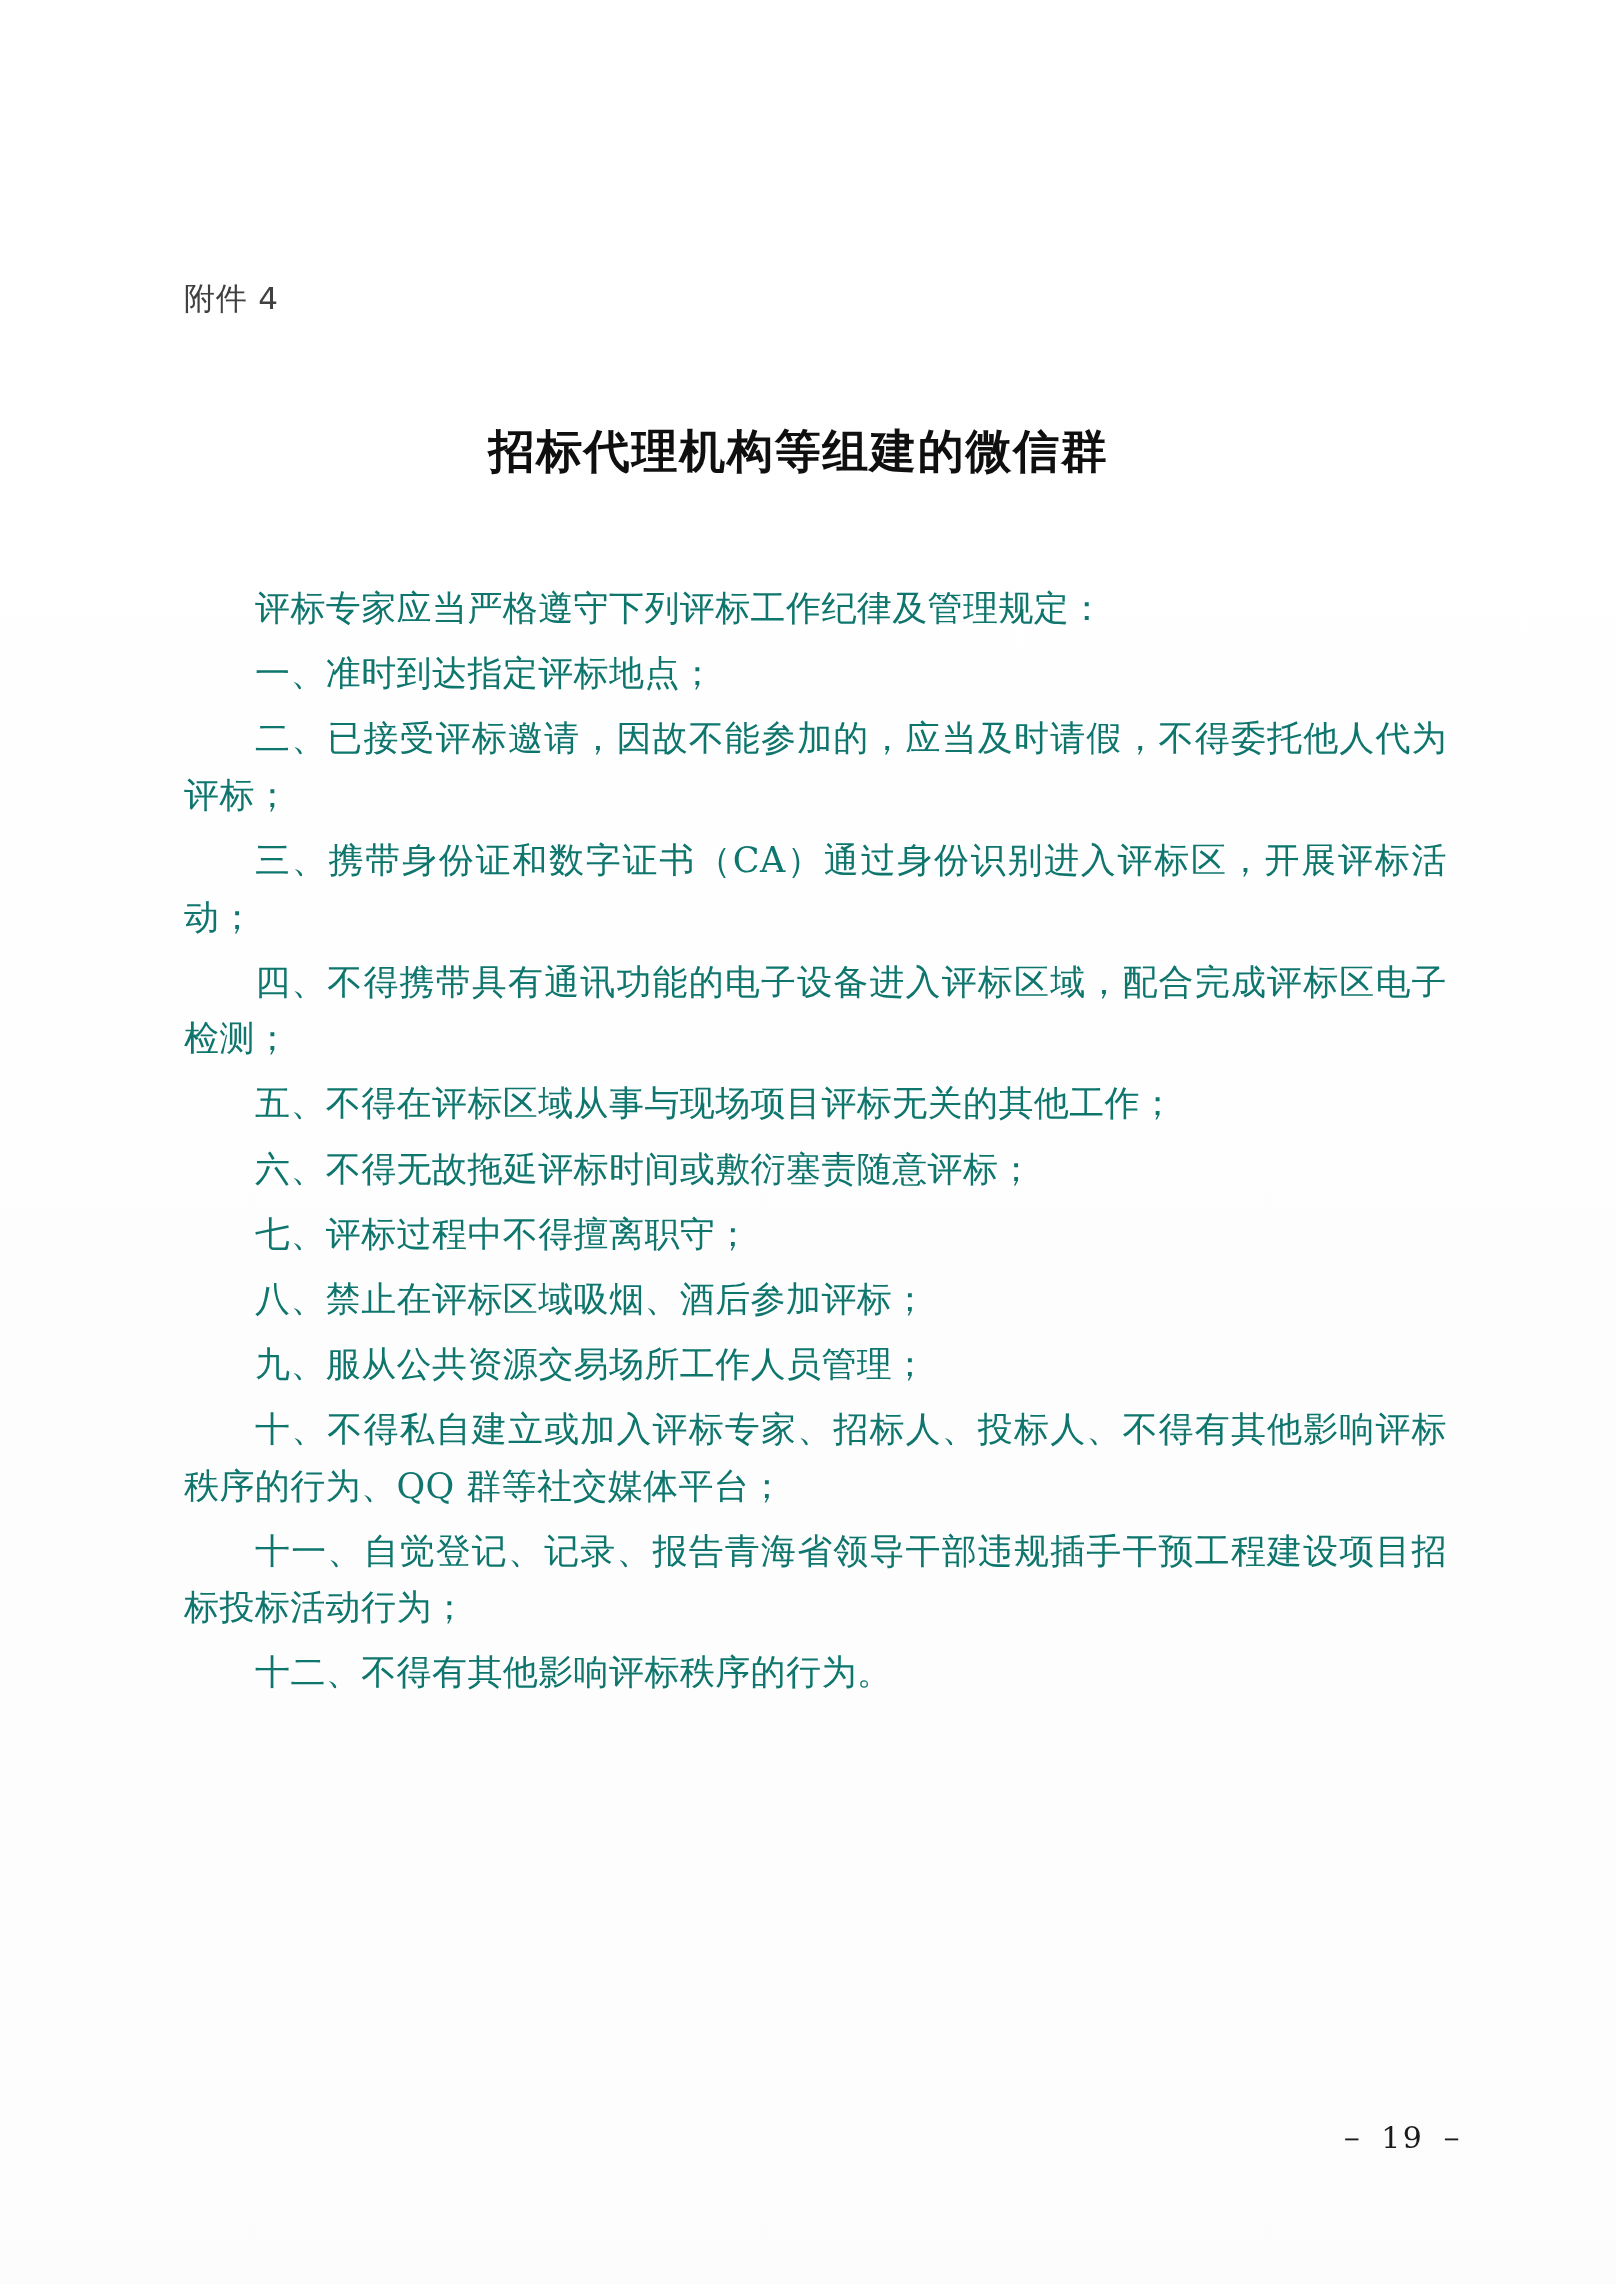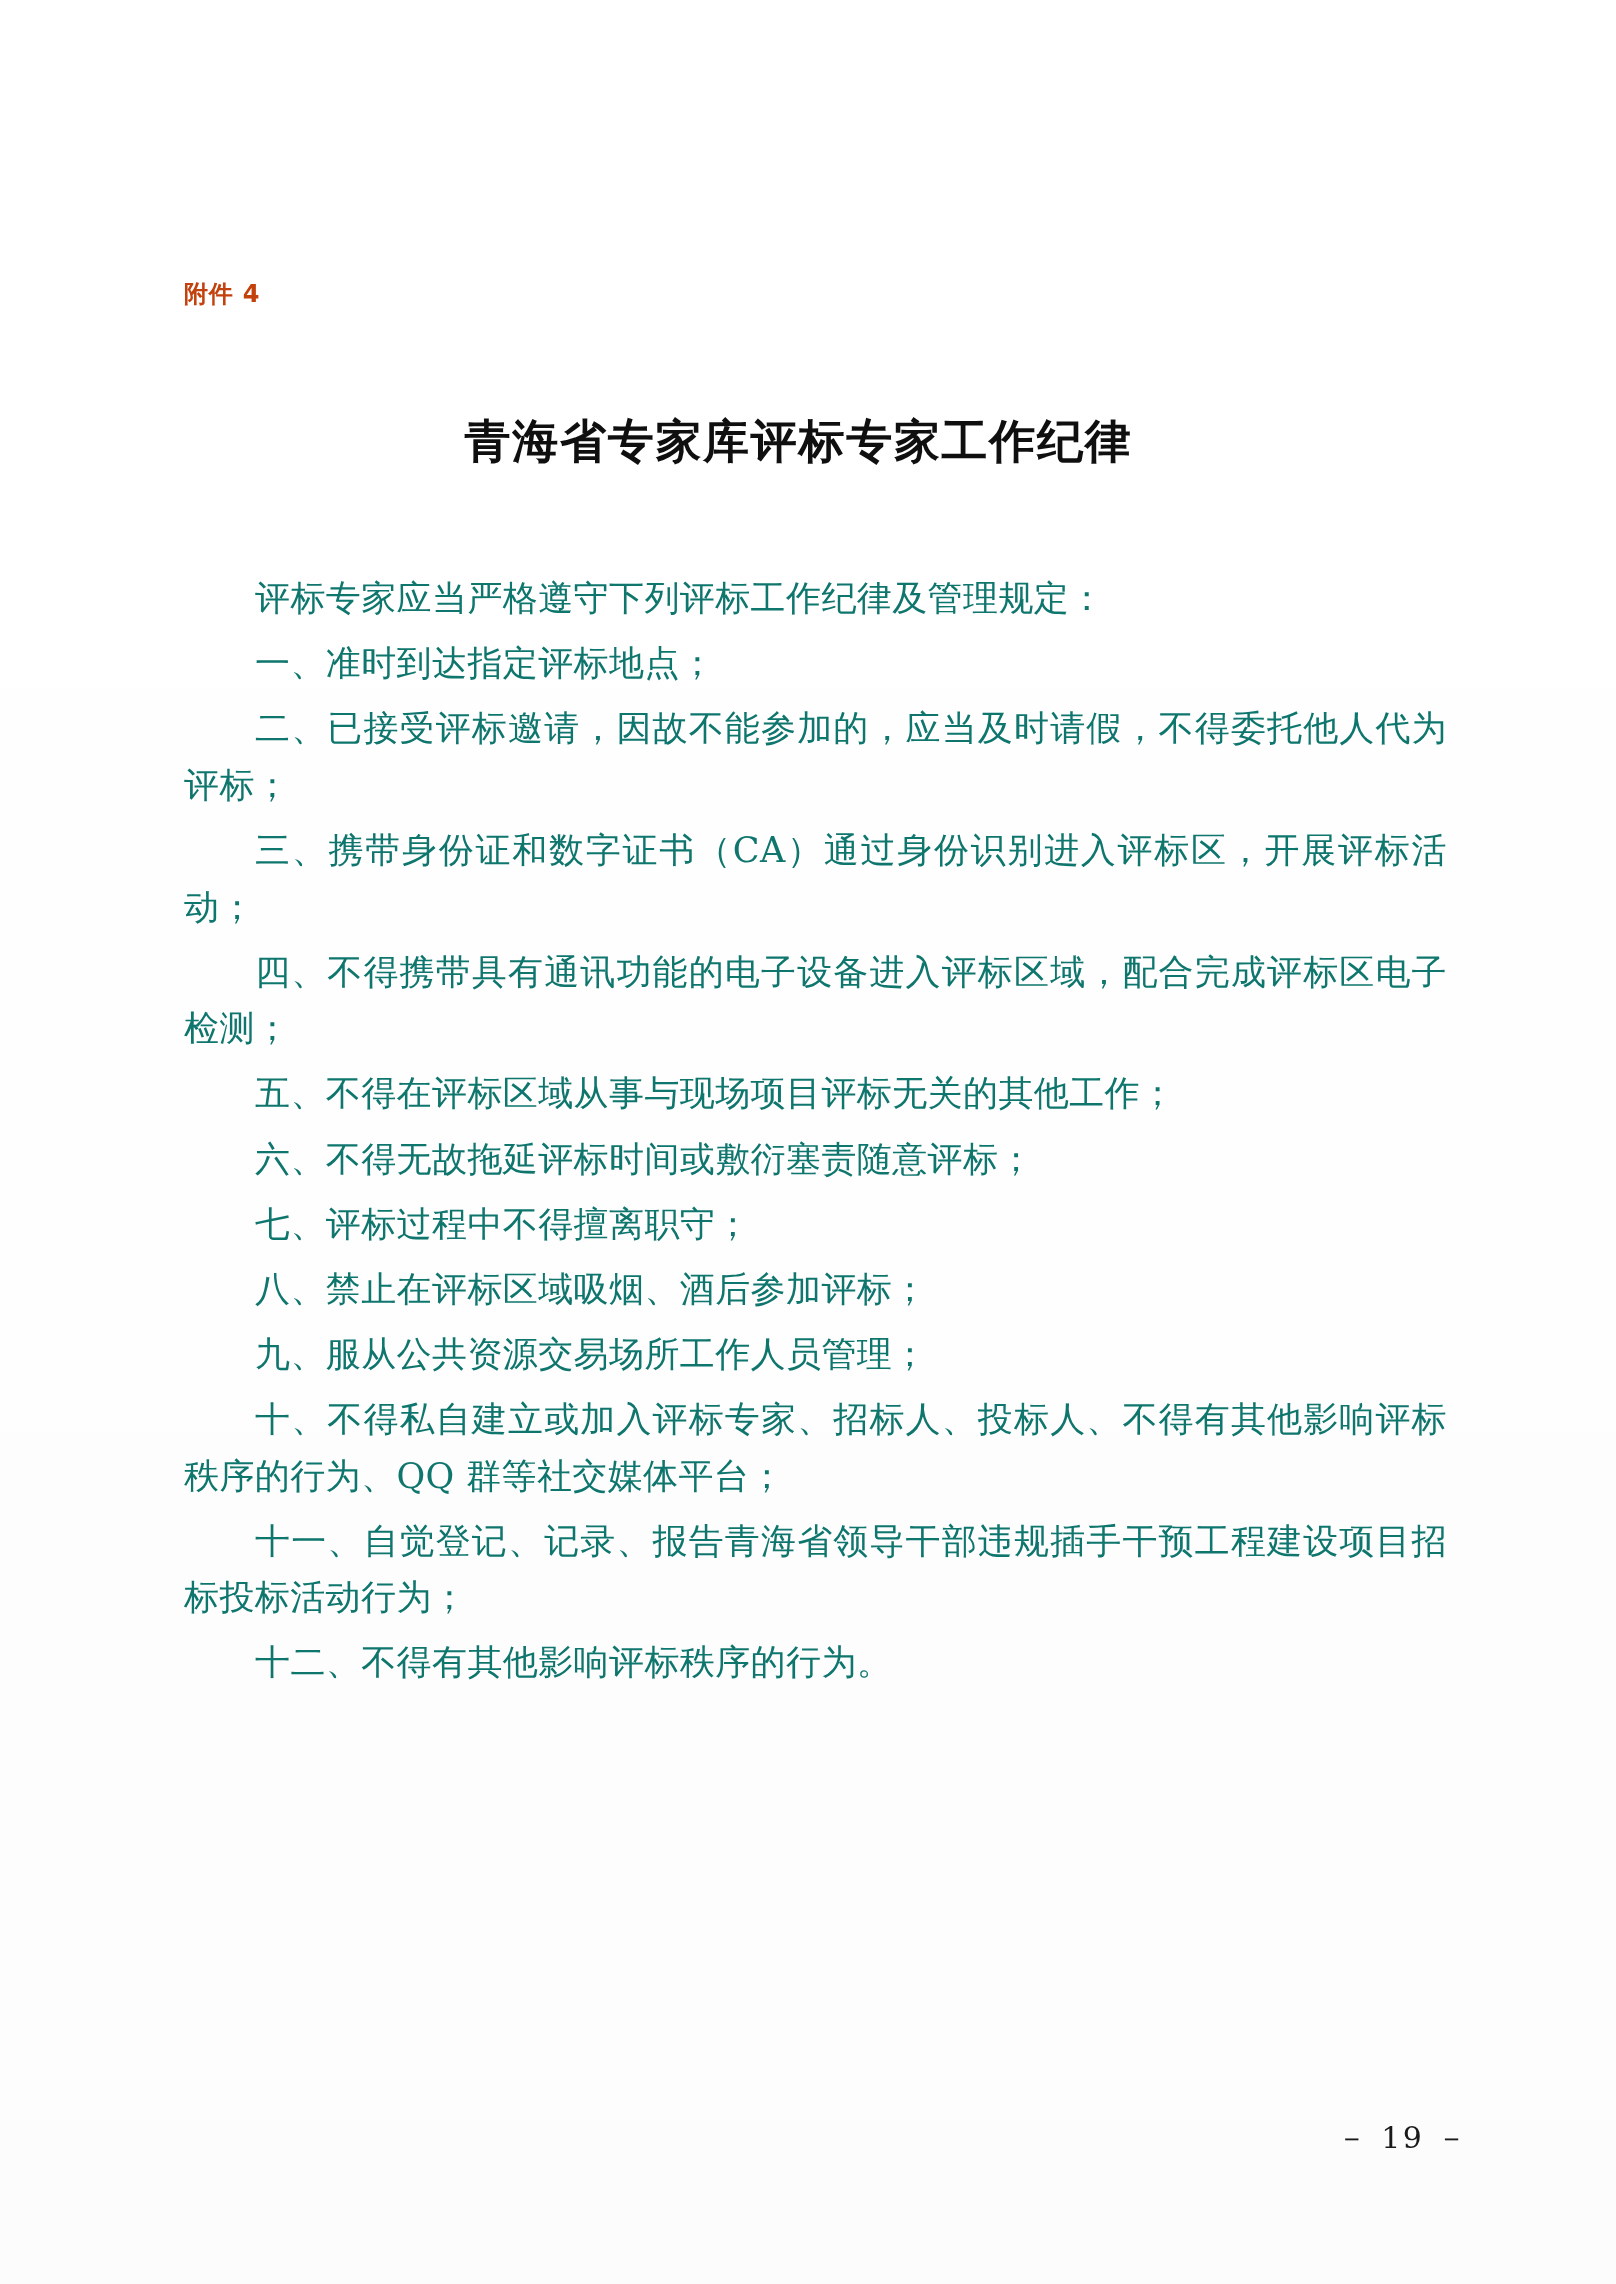--- a/index.html
+++ b/index.html
@@ -31,24 +31,24 @@
     background: linear-gradient(180deg,#ffffff 0%,#fefefe 40%,#fcfcfc 100%);
   }
   .content {
     position: absolute;
     left: 184px;
     top: 278px;
     width: 1263px;
   }
   .attachment-label {
     font-family: "DejaVu Sans", "Liberation Sans", sans-serif;
-    font-weight: bold;
-    font-size: 24px;
+    font-weight: normal;
+    font-size: 31px;
     letter-spacing: 0.8px;
-    color: #c2410c;
+    color: #404040;
     margin: 0 0 0 0;
   }
   .doc-title {
     text-align: center;
     font-family: "DejaVu Serif", "Liberation Serif", serif;
     font-weight: bold;
     font-size: 46px;
     letter-spacing: 1.7px;
     color: #0f0f0f;
     margin: 101px 0 0 0;
@@ -82,21 +82,21 @@
 </head>
 <body>
 
 <div class="page">
   <div class="paper"></div>
 
   <div class="content">
 
     <div class="attachment-label">附件 4</div>
 
-    <h1 class="doc-title">青海省专家库评标专家工作纪律</h1>
+    <h1 class="doc-title">招标代理机构等组建的微信群</h1>
 
     <div class="body-block">
       <p class="para">评标专家应当严格遵守下列评标工作纪律及管理规定：</p>
       <p class="para">一、准时到达指定评标地点；</p>
       <p class="para">二、已接受评标邀请，因故不能参加的，应当及时请假，不得委托他人代为评标；</p>
       <p class="para">三、携带身份证和数字证书（CA）通过身份识别进入评标区，开展评标活动；</p>
       <p class="para">四、不得携带具有通讯功能的电子设备进入评标区域，配合完成评标区电子检测；</p>
       <p class="para">五、不得在评标区域从事与现场项目评标无关的其他工作；</p>
       <p class="para">六、不得无故拖延评标时间或敷衍塞责随意评标；</p>
       <p class="para">七、评标过程中不得擅离职守；</p>

